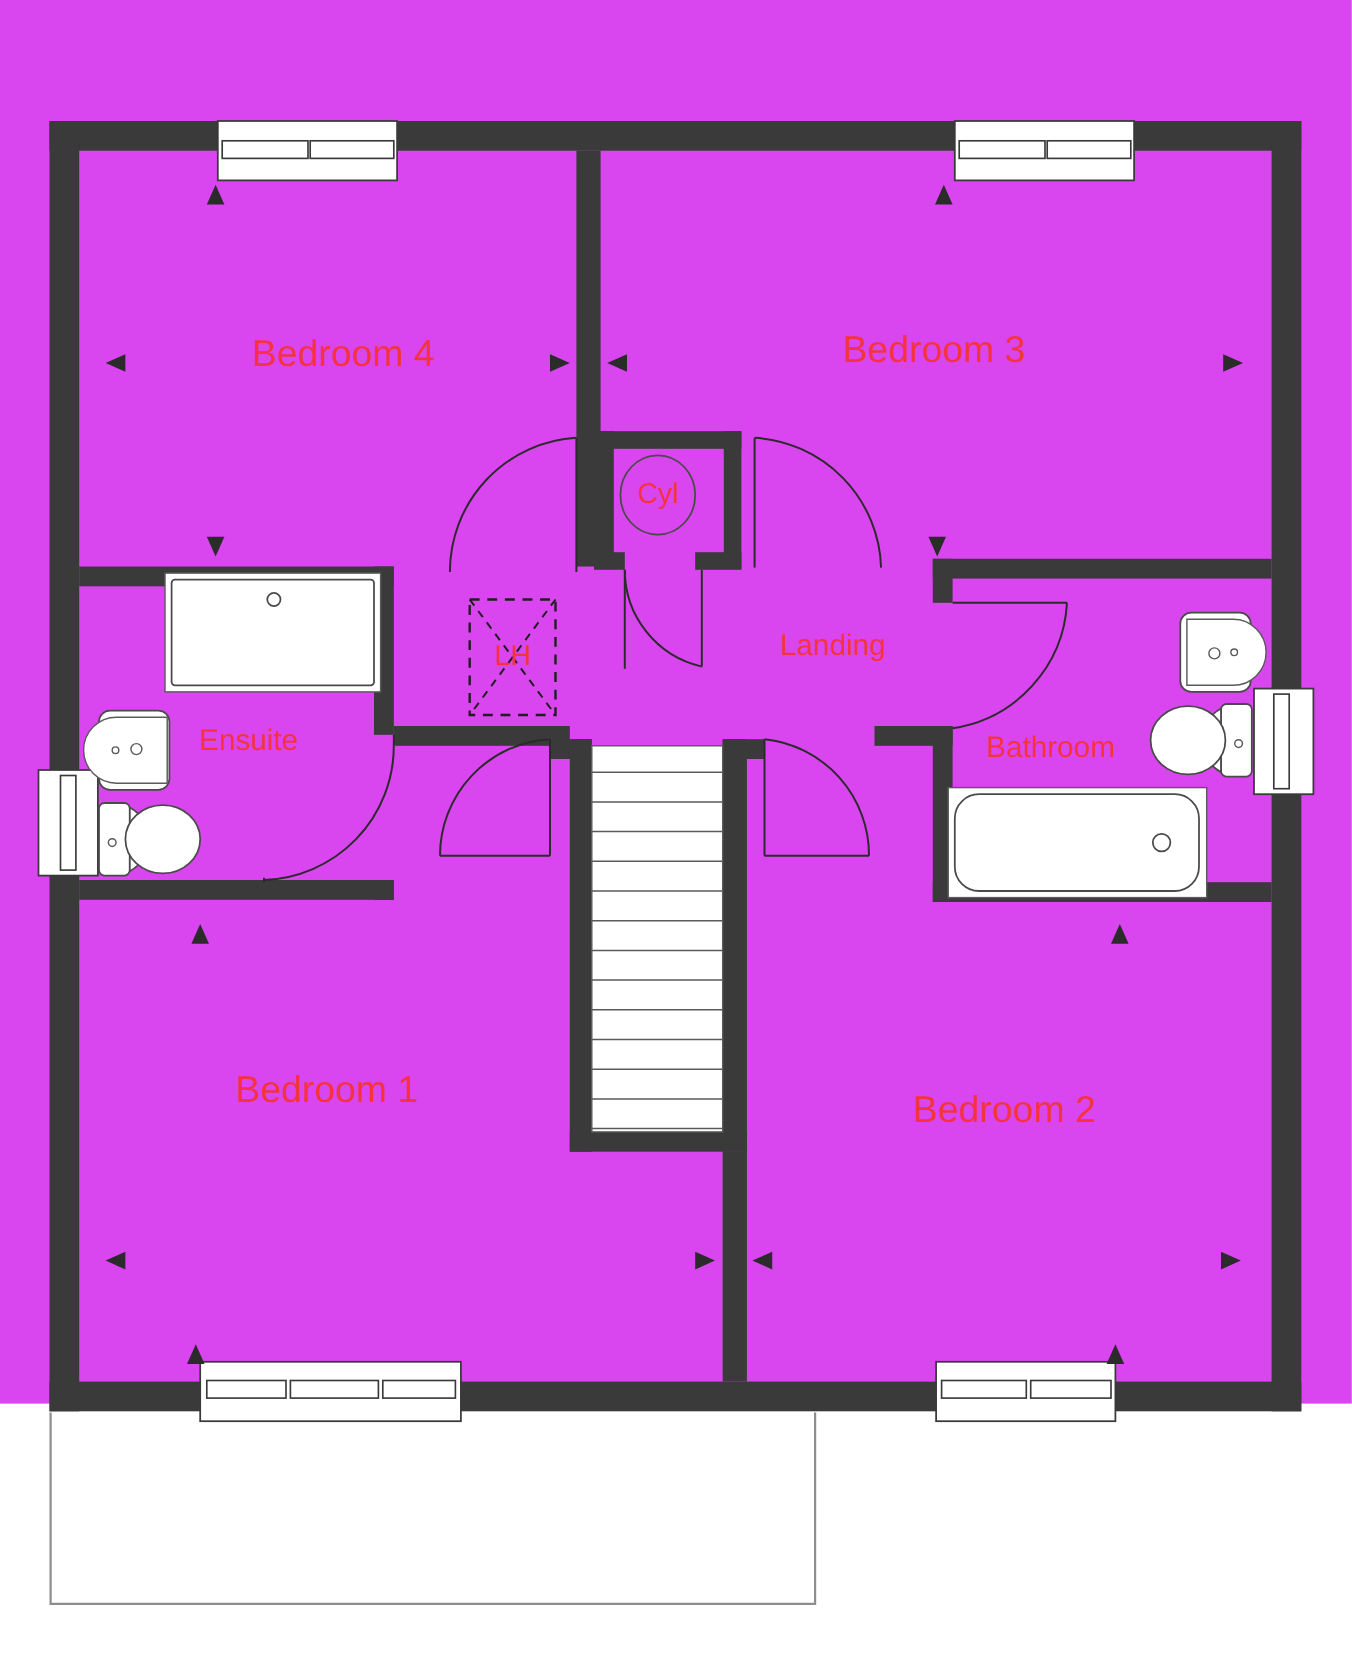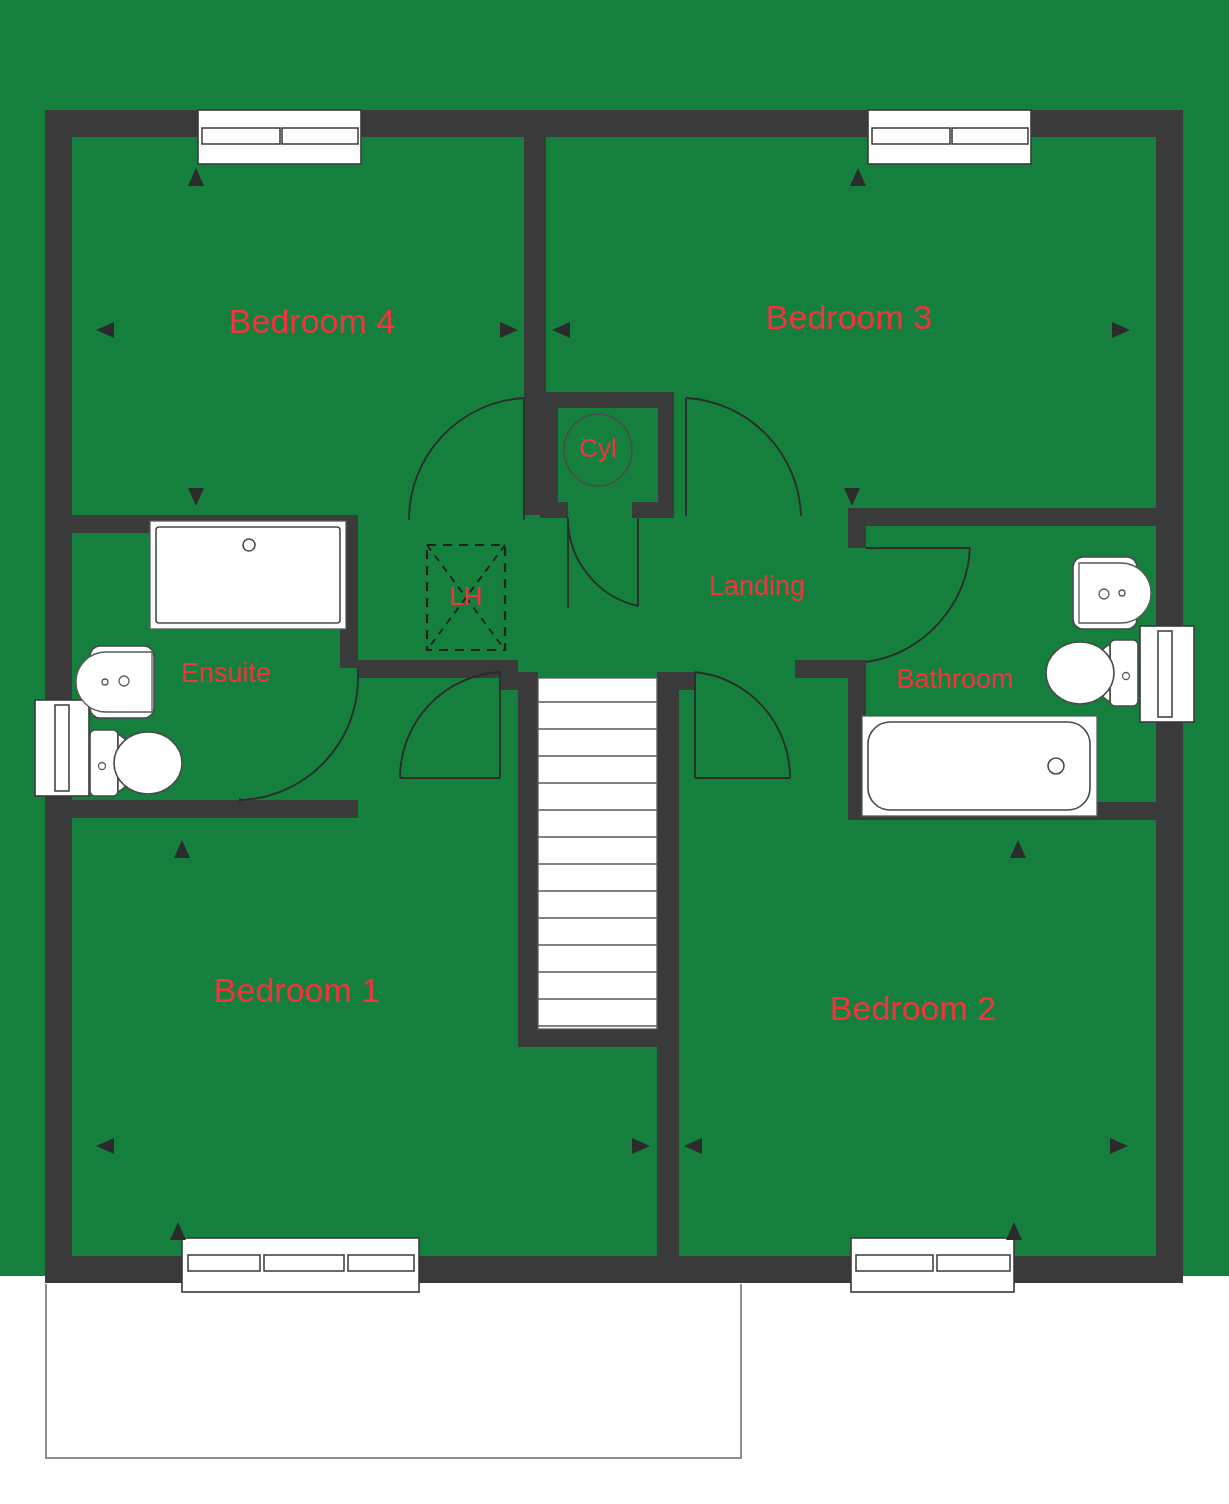--- a/index.html
+++ b/index.html
@@ -10,21 +10,21 @@
   body {
     width: 1229px;
     height: 1504px;
     font-family: "Liberation Sans", sans-serif;
     overflow: hidden;
   }
   #floorplan-root {
     position: relative;
     width: 1229px;
     height: 1276px;
-    background: #15803d;
+    background: #d946ef;
   }
   svg#plan {
     display: block;
     width: 1229px;
     height: 1504px;
   }
   .room-label {
     fill: #f5333f;
     font-family: "Liberation Sans", sans-serif;
     font-size: 34px;

